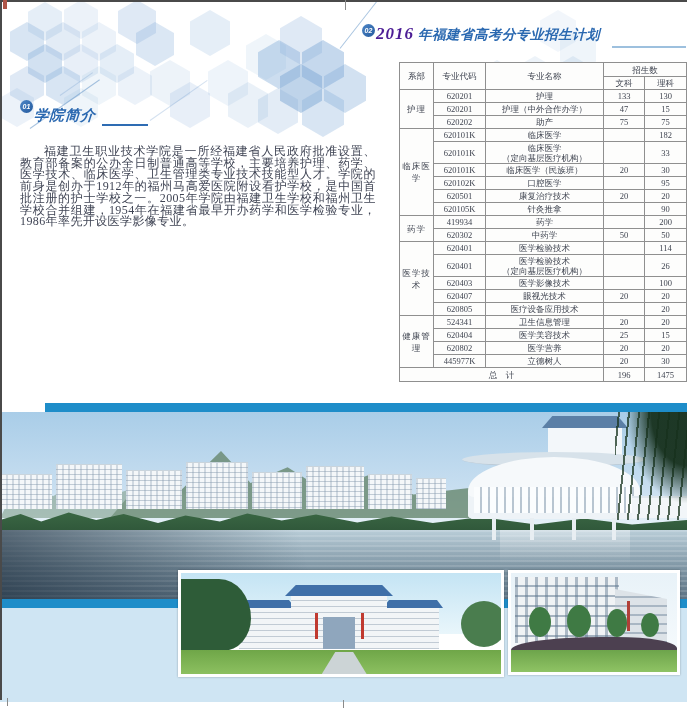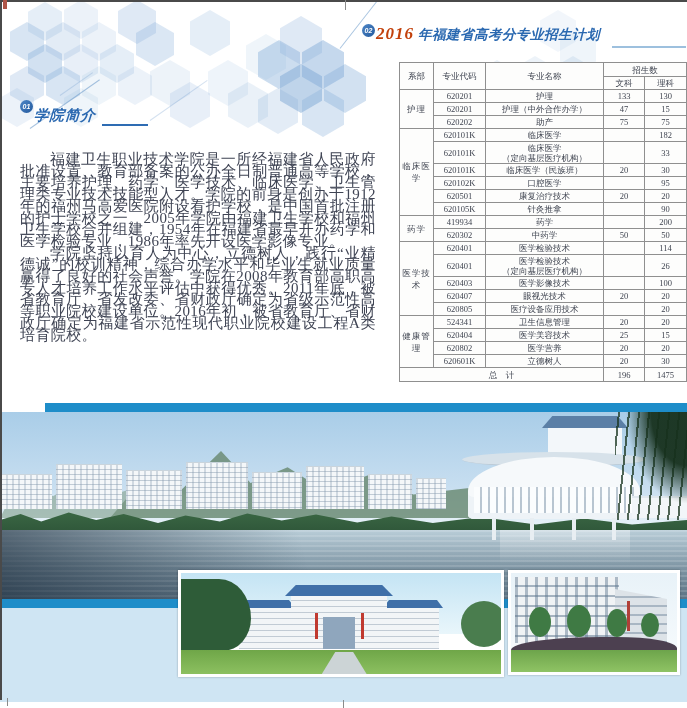--- a/index.html
+++ b/index.html
@@ -20,28 +20,28 @@
   .intro{position:absolute;left:20px;top:100px;width:360px;z-index:5;}
   .sec-header{position:relative;height:30px;}
   .badge{display:inline-block;width:13px;height:13px;border-radius:50%;
          background:linear-gradient(135deg,#4d86c6,#245a9e);color:#fff;
          font:italic bold 7px/13px "Liberation Sans",sans-serif;text-align:center;
          vertical-align:top;margin-right:1px;}
   .sec-title{font:italic bold 14.5px "Liberation Sans",sans-serif;color:#2a68b0;
              letter-spacing:1px;transform:skewX(-4deg);display:inline-block;margin-top:6px;}
   .title-rule{position:absolute;height:2px;background:#2e6cb3;}
   .intro .title-rule{left:82px;top:24px;width:46px;}
-  .intro-body{margin-top:24px;width:356px;color:#3f4454;font-size:15px;line-height:11.7px;
+  .intro-body{margin-top:16px;width:356px;color:#3f4454;font-size:12px;line-height:11.7px;
               text-align:justify;letter-spacing:.4px;}
   .intro-body p{margin:0;text-indent:2em;}
 
   
   .plan{position:absolute;left:362px;top:24px;width:325px;z-index:5;}
   .plan-title-row{position:relative;height:32px;white-space:nowrap;}
-  .plan-year{font:italic bold 17px "Liberation Serif",serif;color:#c2410c;letter-spacing:1px;}
+  .plan-year{font:italic bold 17px "Liberation Serif",serif;color:#4c1d95;letter-spacing:1px;}
   .plan-rest{font:italic bold 13.5px "Liberation Sans",sans-serif;color:#2a68b0;letter-spacing:.5px;}
   .plan .title-rule{left:250px;top:22px;width:74px;height:1.5px;background:#9dc0de;}
 
   table.plan-table{position:absolute;left:37px;top:38px;border-collapse:collapse;
       font-size:8.5px;color:#3f4450;table-layout:fixed;width:287px;background:#fdfdfc;}
   table.plan-table td,table.plan-table th{border:1px solid #8f8f8f;padding:0;text-align:center;
       font-weight:normal;line-height:12px;overflow:hidden;}
   table.plan-table tr{height:13px;}
   table.plan-table tr.tall{height:22px;}
   table.plan-table tr.tall td{line-height:10px;}
@@ -166,21 +166,20 @@
       <div class="hex" style="left: 560px; top: 30px; width: 36px; height: 42px; opacity: 0.12;"></div>
     </div>
 
   <div class="intro">
     <div class="sec-header">
       <span class="badge">01</span><span class="sec-title">学院简介</span>
       <span class="title-rule"></span>
     </div>
     <div class="intro-body">
       <p>福建卫生职业技术学院是一所经福建省人民政府批准设置、教育部备案的公办全日制普通高等学校，主要培养护理、药学、医学技术、临床医学、卫生管理类专业技术技能型人才。学院的前身是创办于1912年的福州马高爱医院附设看护学校，是中国首批注册的护士学校之一。2005年学院由福建卫生学校和福州卫生学校合并组建，1954年在福建省最早开办药学和医学检验专业，1986年率先开设医学影像专业。</p>
-      <p>学院坚持以育人为中心，立德树人，践行“业精德诚”的校训精神，综合办学水平和毕业生就业质量赢得了良好的社会声誉。学院在2008年教育部高职高专人才培养工作水平评估中获得优秀。2011年底，被省教育厅、省发改委、省财政厅确定为省级示范性高等职业院校建设单位。2016年初，被省教育厅、省财政厅确定为福建省示范性现代职业院校建设工程A类培育院校。</p>
     </div>
   </div>
 
   <div class="plan">
     <div class="plan-title-row">
       <span class="badge">02</span><span class="plan-year">2016</span>
       <span class="plan-rest">年福建省高考分专业招生计划</span>
       <span class="title-rule"></span>
     </div>
     <table class="plan-table">
@@ -323,21 +322,21 @@
             <td>25</td>
             <td>15</td>
           </tr>
           <tr>
             <td>620802</td>
             <td>医学营养</td>
             <td>20</td>
             <td>20</td>
           </tr>
           <tr>
-            <td>620601K</td>
+            <td>445977K</td>
             <td>立德树人</td>
             <td>20</td>
             <td>30</td>
           </tr>
           <tr style="height: 14px;">
             <td colspan="3">总　计</td>
             <td>196</td>
             <td>1475</td>
           </tr>
         </tbody>

